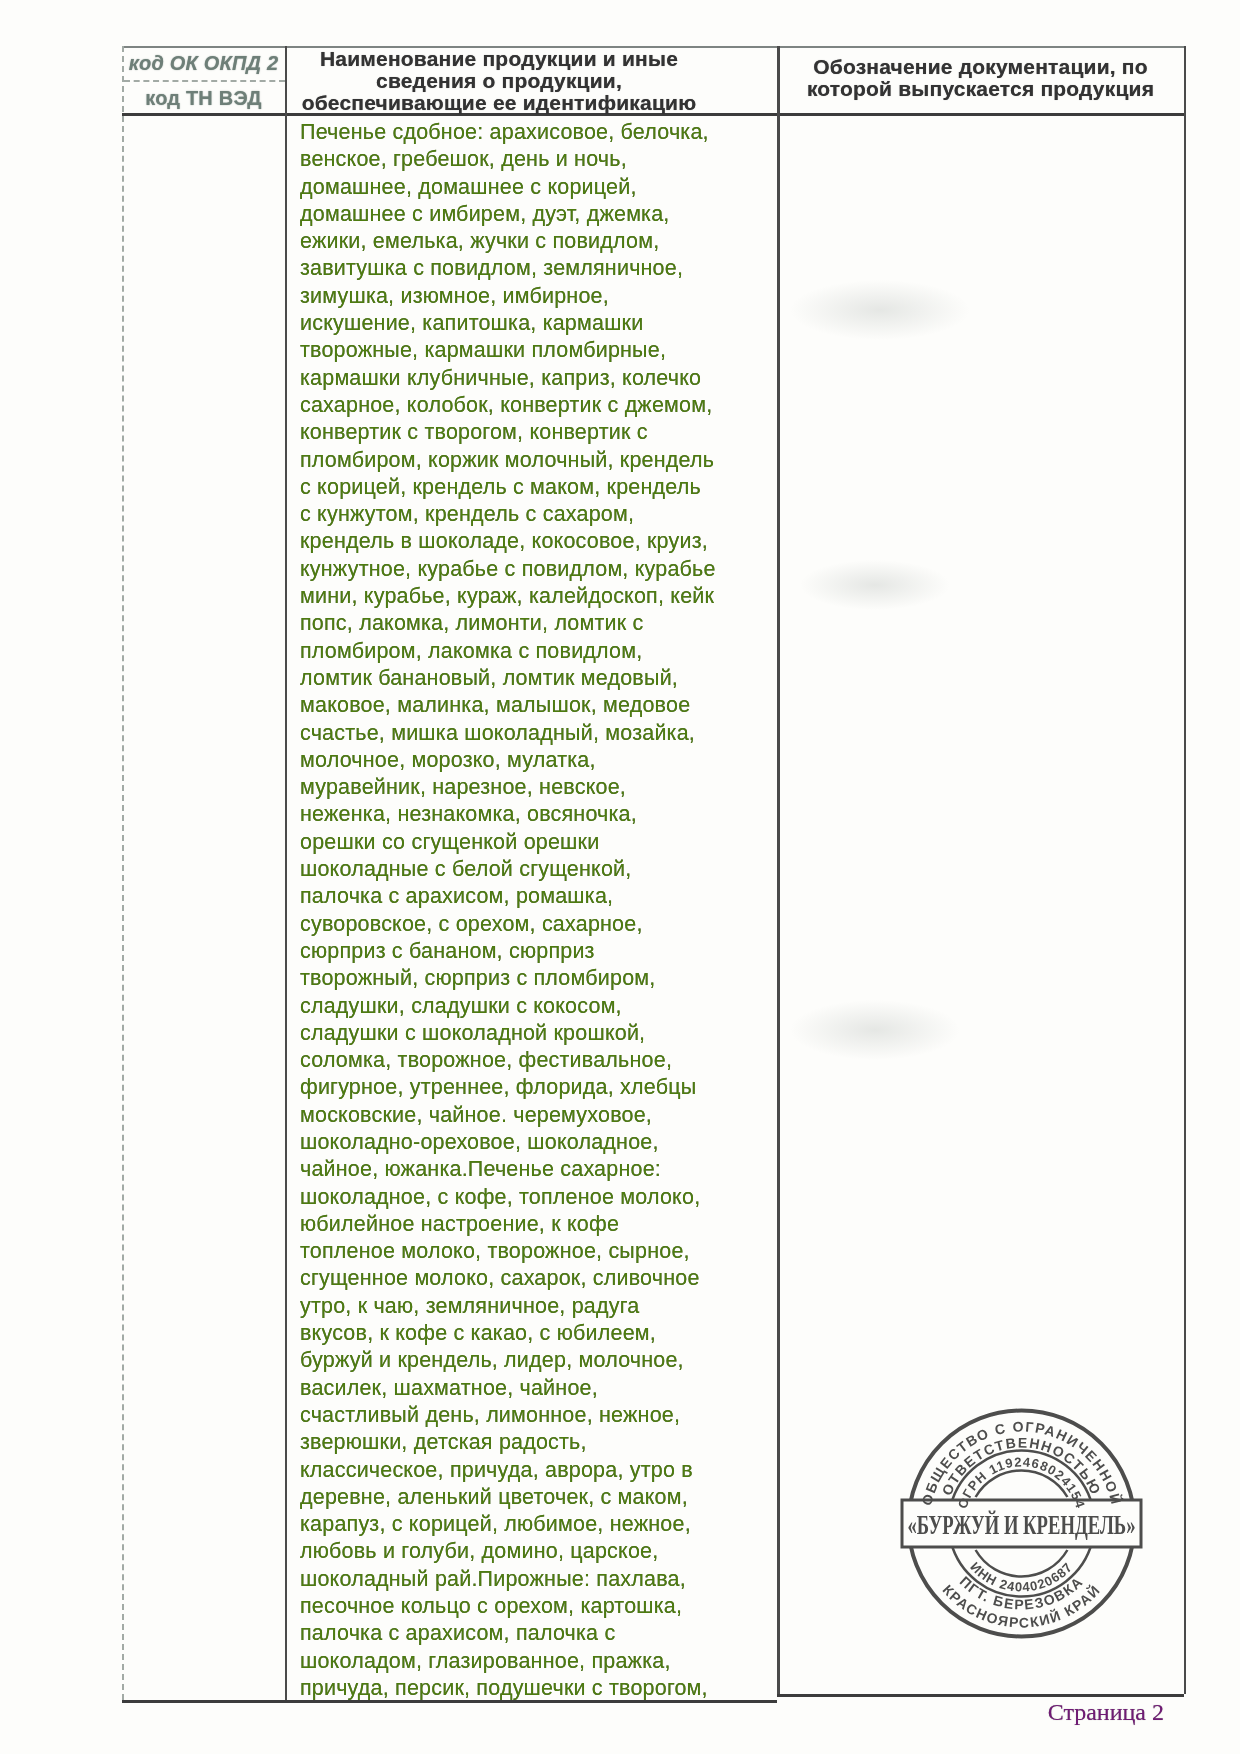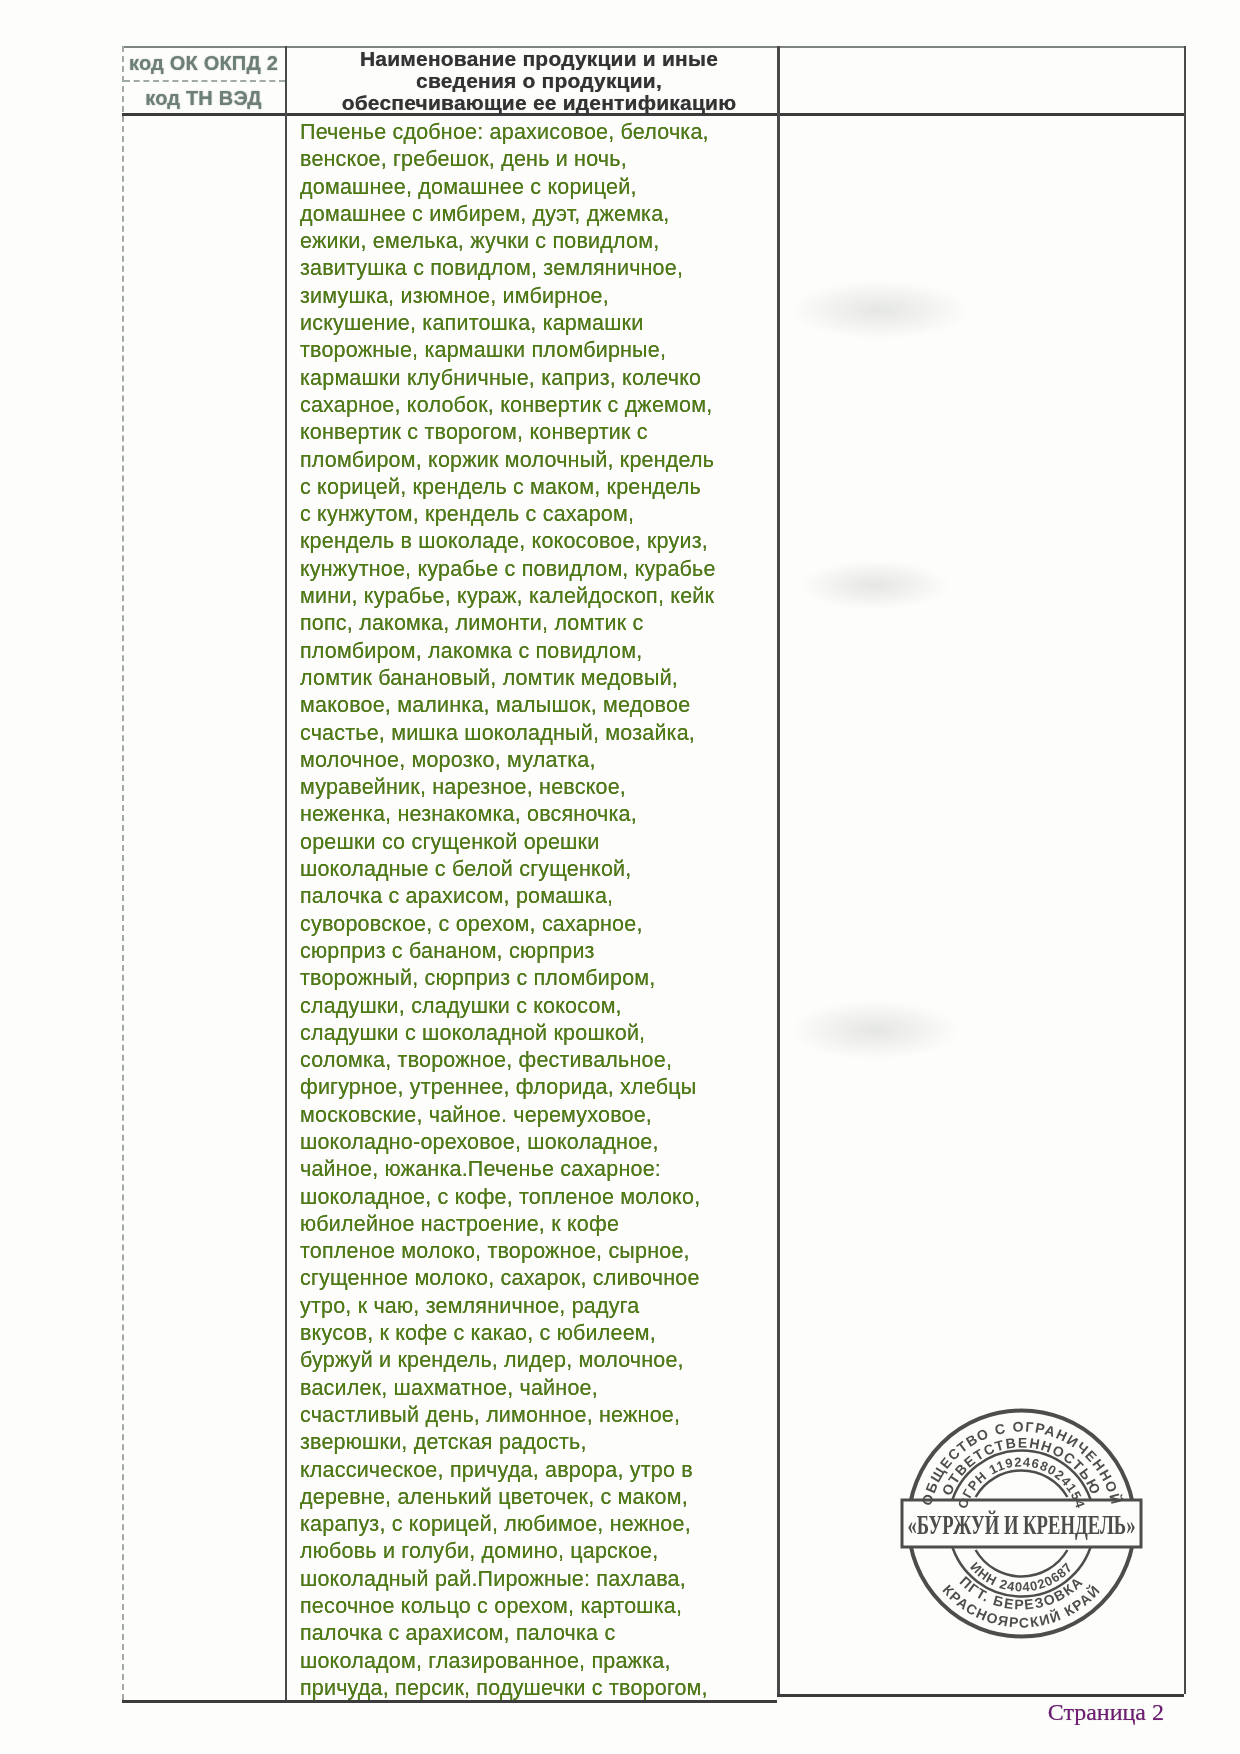--- a/index.html
+++ b/index.html
@@ -51,25 +51,27 @@
   <div class="hline faint" style="left:122px;top:46px;width:1063px;border-top:2px solid #7e8482;"></div>
   <div class="hline heavy" style="left:122px;top:113px;width:1063px;"></div>
   <div class="hline faint" style="left:124px;top:80px;width:161px;"></div>
   <div class="vline faint" style="left:122px;top:46px;height:1654px;"></div>
   <div class="vline" style="left:285px;top:46px;height:1654px;"></div>
   <div class="vline" style="left:777px;top:46px;height:1650px;border-left-width:3px;"></div>
   <div class="vline" style="left:1184px;top:46px;height:1648px;"></div>
   <div class="hline heavy" style="left:122px;top:1700px;width:655px;"></div>
   <div class="hline heavy" style="left:777px;top:1694px;width:407px;"></div>
 
-  <div class="hdr col1" style="left:122px;top:52px;width:163px;font-size:20px;">код ОК ОКПД 2</div>
+  <div class="hdr col1" style="left:122px;top:52px;width:163px;font-size:20px;font-style:italic;">код ОК ОКПД 2</div>
   <div class="hdr col1" style="left:122px;top:87px;width:163px;font-size:20px;">код ТН ВЭД</div>
-  <div class="hdr col2" style="left:285px;top:48px;width:428px;margin-left:40px;">Наименование продукции и иные
+  <div class="hdr col2" style="left:285px;top:48px;width:428px;">Наименование продукции и иные
 сведения о продукции,
 обеспечивающие ее идентификацию</div>
+  <div class="hdr col3" style="left:777px;top:56px;width:407px;">Обозначение документации, по
+которой выпускается продукция</div>
 
   <div class="bodytext">Печенье сдобное: арахисовое, белочка,
 венское, гребешок, день и ночь,
 домашнее, домашнее с корицей,
 домашнее с имбирем, дуэт, джемка,
 ежики, емелька, жучки с повидлом,
 завитушка с повидлом, земляничное,
 зимушка, изюмное, имбирное,
 искушение, капитошка, кармашки
 творожные, кармашки пломбирные,

